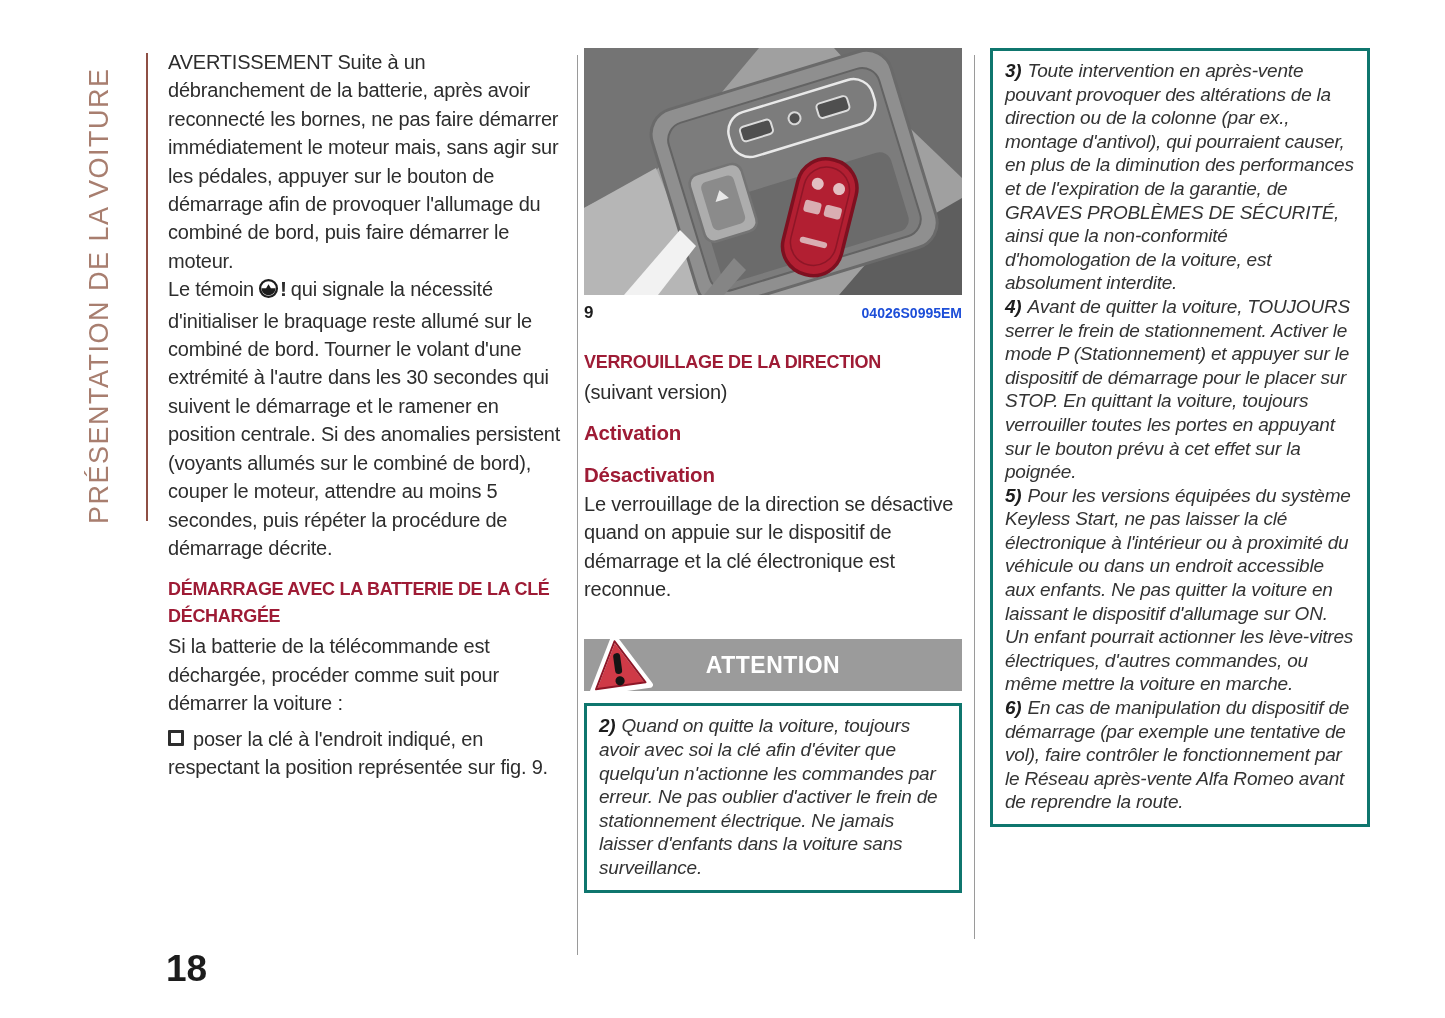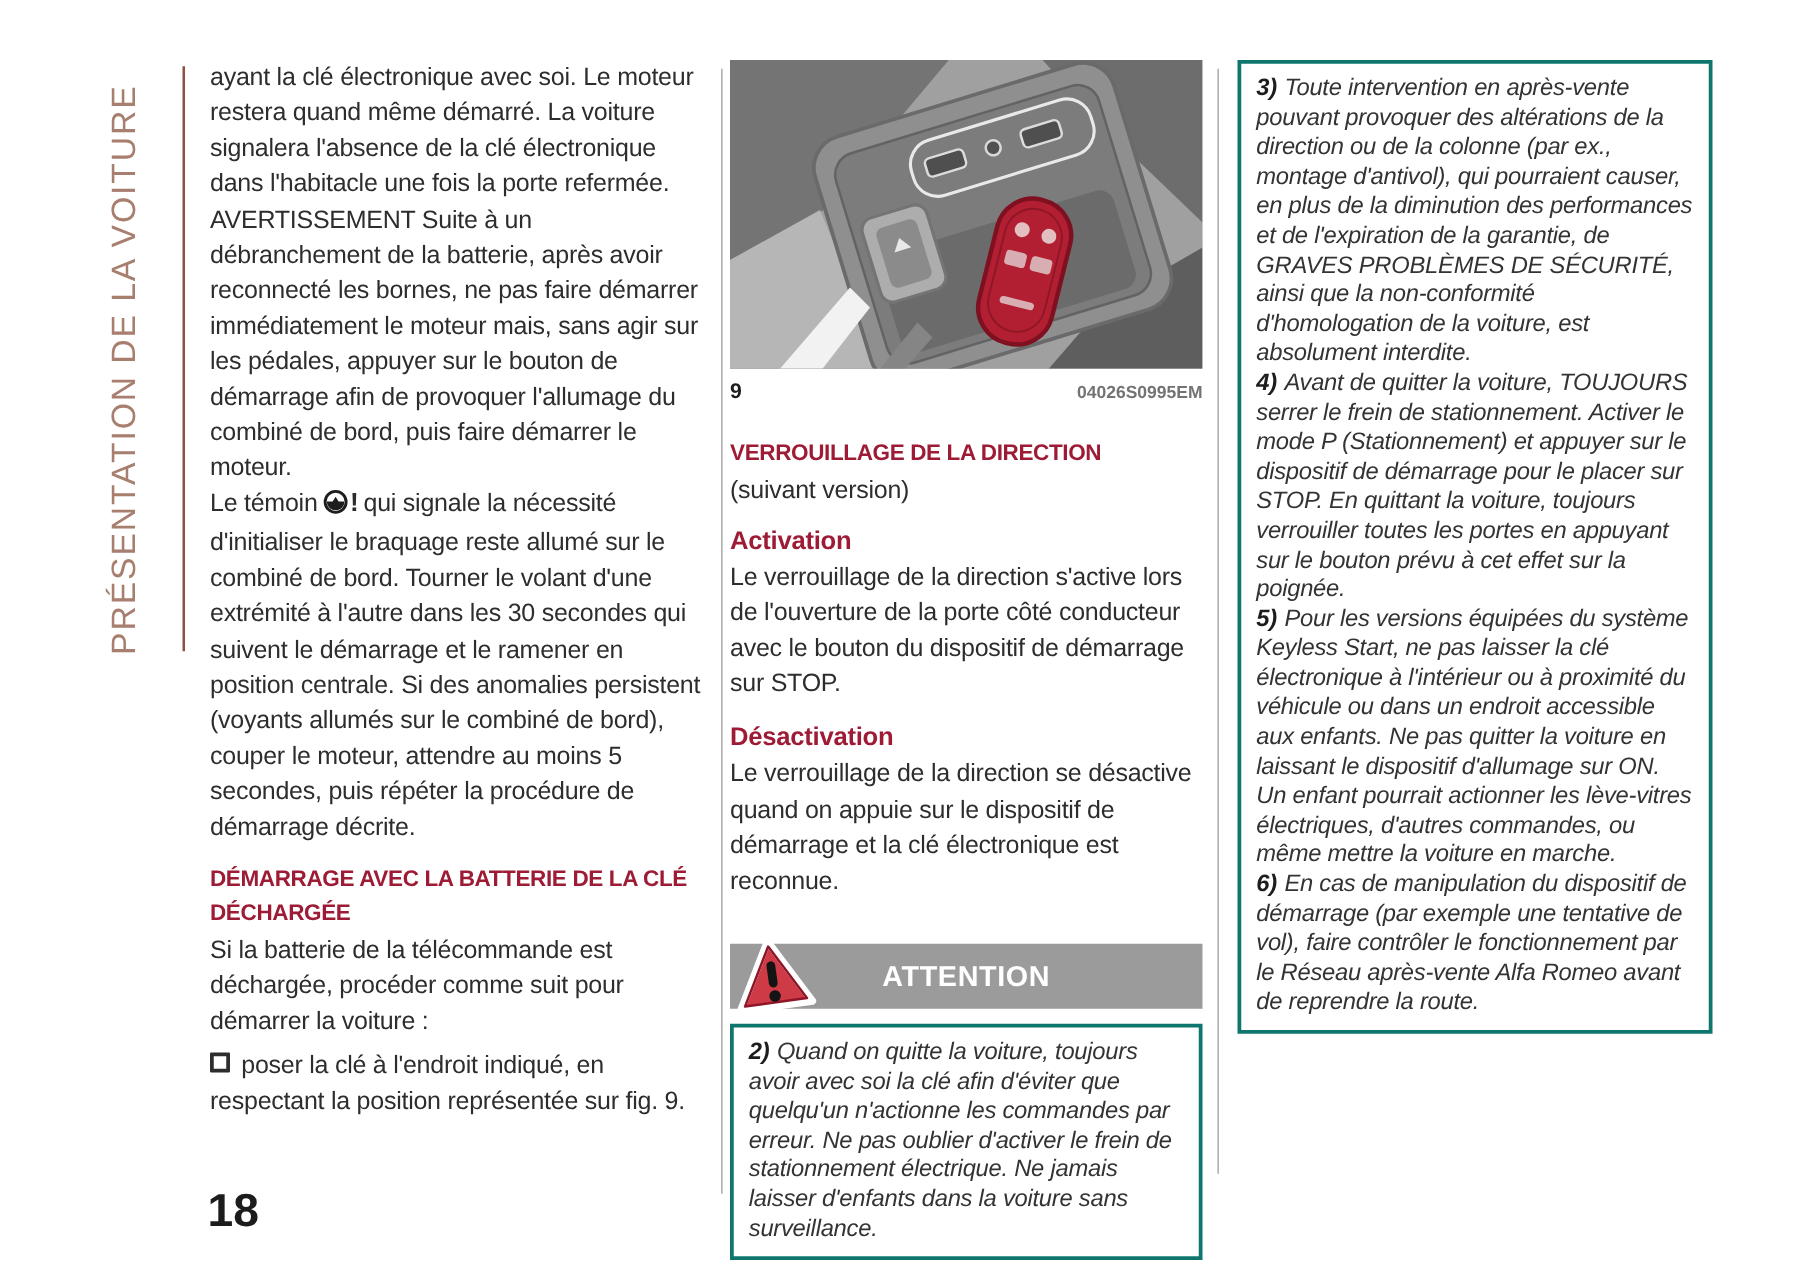--- a/index.html
+++ b/index.html
@@ -28,21 +28,21 @@
   h4.sub{margin:13px 0 2px 0;font-size:20.5px;line-height:26px;color:#9e1b35;letter-spacing:-0.2px;}
   .bullet{margin-top:7px;}
   .sq{display:inline-block;width:10px;height:10px;border:3px solid #2d2d2d;border-radius:1px;margin-right:9px;vertical-align:0px;}
   .tell-icon{vertical-align:-3px;margin:0 1px 0 4px;}
   .bang{font-weight:800;font-size:21px;margin-right:4px;}
   .pagenum{position:absolute;left:166px;top:948px;font-size:37px;font-weight:bold;color:#1c1c1c;letter-spacing:0px;}
   
   .figure{width:378px;height:247px;background:#a3a3a3;overflow:hidden;}
   .figcap{display:flex;justify-content:space-between;align-items:baseline;margin:4px 0 0 0;}
   .fignum{font-weight:bold;font-size:17px;color:#1d1d1d;}
-  .figcode{font-weight:bold;font-size:14px;color:#737373;letter-spacing:0px;}
+  .figcode{font-weight:bold;font-size:14px;color:#1d4ed8;letter-spacing:0px;}
   
   .banner{position:relative;margin-top:36px;height:52px;background:#9b9b9b;
     display:flex;align-items:center;justify-content:center;}
   .banner .label{color:#ffffff;font-weight:bold;font-size:23px;letter-spacing:0.5px;}
   .tri{position:absolute;left:-4px;top:-11px;}
   
   .warnbox{border:3px solid #0f766e;padding:8px 12px 10px 12px;font-style:italic;
     font-size:19px;line-height:23.6px;color:#333333;letter-spacing:-0.2px;}
   .warnbox.center{margin-top:12px;}
   .warnbox .num{font-weight:bold;font-style:italic;color:#1d1d1d;margin-right:6px;}
@@ -53,21 +53,20 @@
 
 <div class="page">
 
   <div class="side-title">PRÉSENTATION DE LA VOITURE</div>
   <div class="side-rule"></div>
 
   <div class="vdiv d1"></div>
   <div class="vdiv d2"></div>
 
   <div class="col col1">
-    <p>ayant la clé électronique avec soi. Le moteur restera quand même démarré. La voiture signalera l'absence de la clé électronique dans l'habitacle une fois la porte refermée.</p>
     <p>AVERTISSEMENT Suite à un débranchement de la batterie, après avoir reconnecté les bornes, ne pas faire démarrer immédiatement le moteur mais, sans agir sur les pédales, appuyer sur le bouton de démarrage afin de provoquer l'allumage du combiné de bord, puis faire démarrer le moteur.</p>
     <p><span>Le témoin</span><span class="tell-icon"><svg width="21" height="21" viewBox="0 0 24 24">
             <circle cx="12" cy="12" r="9.6" fill="none" stroke="#1d1d1d" stroke-width="2.6"></circle>
             <path d="M3.9,11.6 a8.1,8.1 0 1 0 16.2,0 l-5.4,0 -2.7,-4.4 -2.7,4.4 z" fill="#1d1d1d"></path>
           </svg></span><span class="bang">!</span><span>qui signale la nécessité d'initialiser le braquage reste allumé sur le combiné de bord. Tourner le volant d'une extrémité à l'autre dans les 30 secondes qui suivent le démarrage et le ramener en position centrale. Si des anomalies persistent (voyants allumés sur le combiné de bord), couper le moteur, attendre au moins 5 secondes, puis répéter la procédure de démarrage décrite.</span></p>
     <h3 class="sect">DÉMARRAGE AVEC LA BATTERIE DE LA CLÉ DÉCHARGÉE</h3>
     <p>Si la batterie de la télécommande est déchargée, procéder comme suit pour démarrer la voiture :</p>
     <p class="bullet"><span class="sq"></span><span>poser la clé à l'endroit indiqué, en respectant la position représentée sur fig. 9.</span></p>
   </div>
 
@@ -110,21 +109,20 @@
     </div>
     <div class="figcap">
       <span class="fignum">9</span>
       <span class="figcode">04026S0995EM</span>
     </div>
 
     <h3 class="sect" style="margin-top:22px;">VERROUILLAGE DE LA DIRECTION</h3>
     <p>(suivant version)</p>
 
     <h4 class="sub">Activation</h4>
-    <p>Le verrouillage de la direction s'active lors de l'ouverture de la porte côté conducteur avec le bouton du dispositif de démarrage sur STOP.</p>
 
     <h4 class="sub" style="margin-top:16px;">Désactivation</h4>
     <p>Le verrouillage de la direction se désactive quand on appuie sur le dispositif de démarrage et la clé électronique est reconnue.</p>
 
     <div class="banner">
       <span class="tri">
         <svg width="76" height="76" viewBox="0 0 76 76">
           <g transform="rotate(-8 38 38)">
             <path d="M38 9 L67 61 L9 61 Z" fill="#cf3a47" stroke="#ffffff" stroke-width="6" stroke-linejoin="round"></path>
             <path d="M38 13 L63 58 L13 58 Z" fill="none" stroke="#8e1627" stroke-width="2" stroke-linejoin="round"></path>

